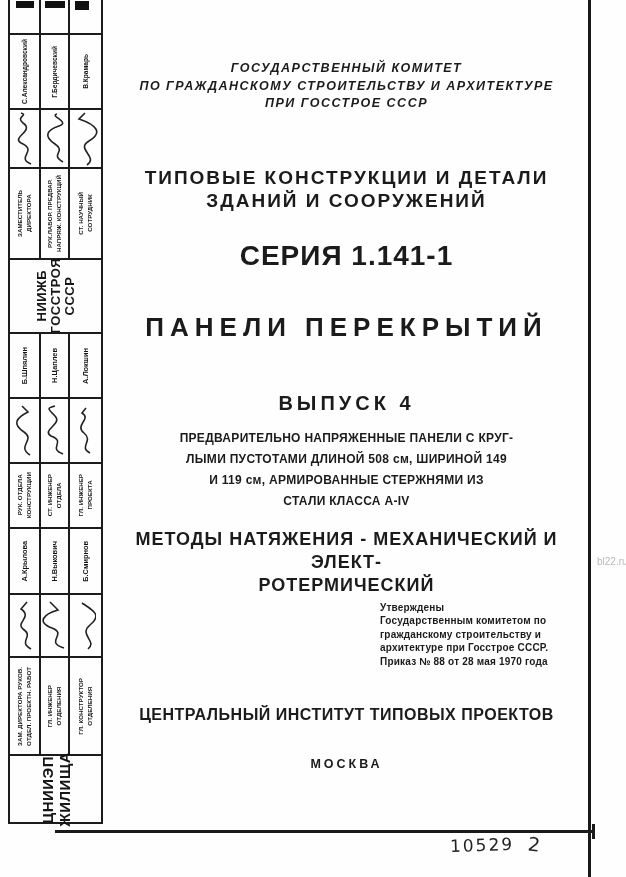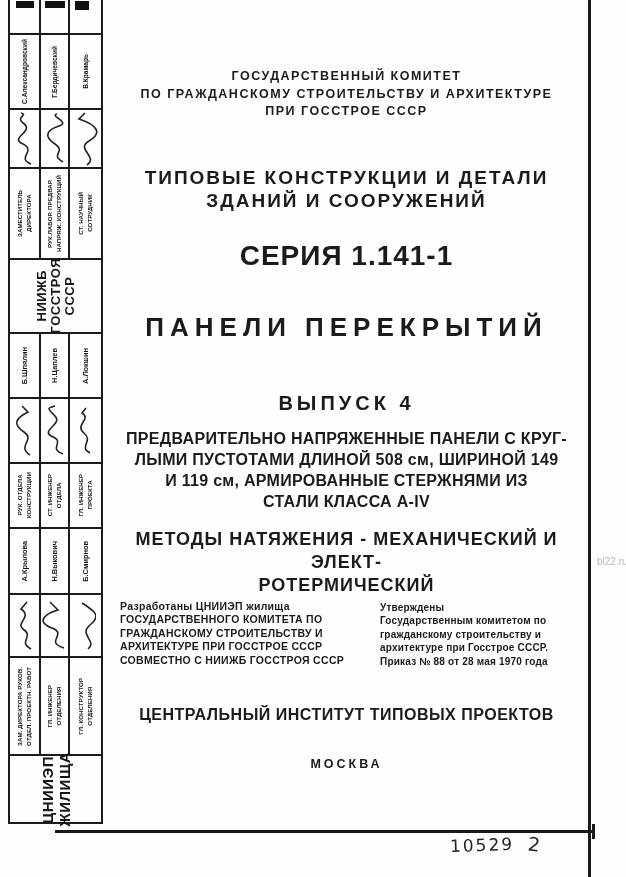--- a/index.html
+++ b/index.html
@@ -21,27 +21,27 @@
   .f-name{font-size:6.6px;letter-spacing:0;}
   .f-name-b{font-size:7.4px;}
   .f-title{font-size:6.2px;line-height:8.6px;}
   .f-org-a{font-size:13px;line-height:14px;letter-spacing:.5px;}
   .f-org-c{font-size:15px;line-height:17px;letter-spacing:.5px;}
   .sigwrap{transform:rotate(-90deg);display:flex;align-items:center;justify-content:center;}
   .sig{stroke:#222;stroke-width:1.6;fill:none;}
   .remnant{position:absolute;top:2px;background:#111;}
   
   .blk{position:absolute;left:103px;width:487px;text-align:center;font-weight:bold;white-space:pre-line;}
-  .committee{top:68px;font-size:12.5px;line-height:17.5px;letter-spacing:1.5px;}
+  .committee{top:60px;font-size:12.5px;line-height:17.5px;letter-spacing:1.5px;font-style:italic;}
   .series-title{top:166px;font-size:19px;line-height:23px;letter-spacing:2px;}
   .series-num{top:240px;font-size:28px;letter-spacing:1px;}
   .title1{top:312px;font-size:26px;letter-spacing:6px;}
   .title2{top:350px;font-size:24px;letter-spacing:.5px;}
   .issue{top:392px;font-size:20px;letter-spacing:4px;}
-  .desc{top:428px;font-size:16px;line-height:21px;letter-spacing:.3px;}
+  .desc{top:428px;font-size:12px;line-height:21px;letter-spacing:.3px;}
   .methods{top:528px;font-size:18px;line-height:23px;letter-spacing:1px;}
   .col-text{position:absolute;font-weight:bold;white-space:pre-line;text-align:left;}
   .developed{left:120px;top:600px;width:245px;font-size:10.5px;line-height:13.4px;letter-spacing:.3px;}
   .approved{left:372px;top:601px;width:215px;font-size:10px;line-height:13.4px;letter-spacing:.2px;margin-left:8px;}
   .institute{top:706px;font-size:16px;letter-spacing:.5px;}
   .city{top:757px;font-size:12.5px;letter-spacing:3px;}
   
   .vline{position:absolute;left:588px;top:0;width:3px;height:877px;background:#1a1a1a;}
   .bline{position:absolute;left:55px;top:830px;width:540px;height:2.5px;background:#1a1a1a;}
   .btick{position:absolute;left:592px;top:824px;width:3px;height:15px;background:#1a1a1a;}
@@ -219,25 +219,20 @@
   <div class="blk series-num">СЕРИЯ 1.141-1</div>
   <div class="blk title1">ПАНЕЛИ ПЕРЕКРЫТИЙ</div>
   <div class="blk issue">ВЫПУСК 4</div>
   <div class="blk desc">ПРЕДВАРИТЕЛЬНО НАПРЯЖЕННЫЕ ПАНЕЛИ С КРУГ-
 ЛЫМИ ПУСТОТАМИ ДЛИНОЙ 508 см, ШИРИНОЙ 149
 И 119 см, АРМИРОВАННЫЕ СТЕРЖНЯМИ ИЗ
 СТАЛИ КЛАССА А-IV</div>
   <div class="blk methods">МЕТОДЫ НАТЯЖЕНИЯ - МЕХАНИЧЕСКИЙ И ЭЛЕКТ-
 РОТЕРМИЧЕСКИЙ</div>
 
-  <div class="col-text developed">Разработаны ЦНИИЭП жилища
-ГОСУДАРСТВЕННОГО КОМИТЕТА ПО
-ГРАЖДАНСКОМУ СТРОИТЕЛЬСТВУ И
-АРХИТЕКТУРЕ ПРИ ГОССТРОЕ СССР
-СОВМЕСТНО С НИИЖБ ГОССТРОЯ СССР</div>
   <div class="col-text approved">Утверждены
 Государственным комитетом по
 гражданскому строительству и
 архитектуре при Госстрое СССР.
 Приказ № 88 от 28 мая 1970 года</div>
 
   <div class="blk city">МОСКВА</div>
   <div class="blk institute">ЦЕНТРАЛЬНЫЙ ИНСТИТУТ ТИПОВЫХ ПРОЕКТОВ</div>
 
   <div class="vline"></div>

